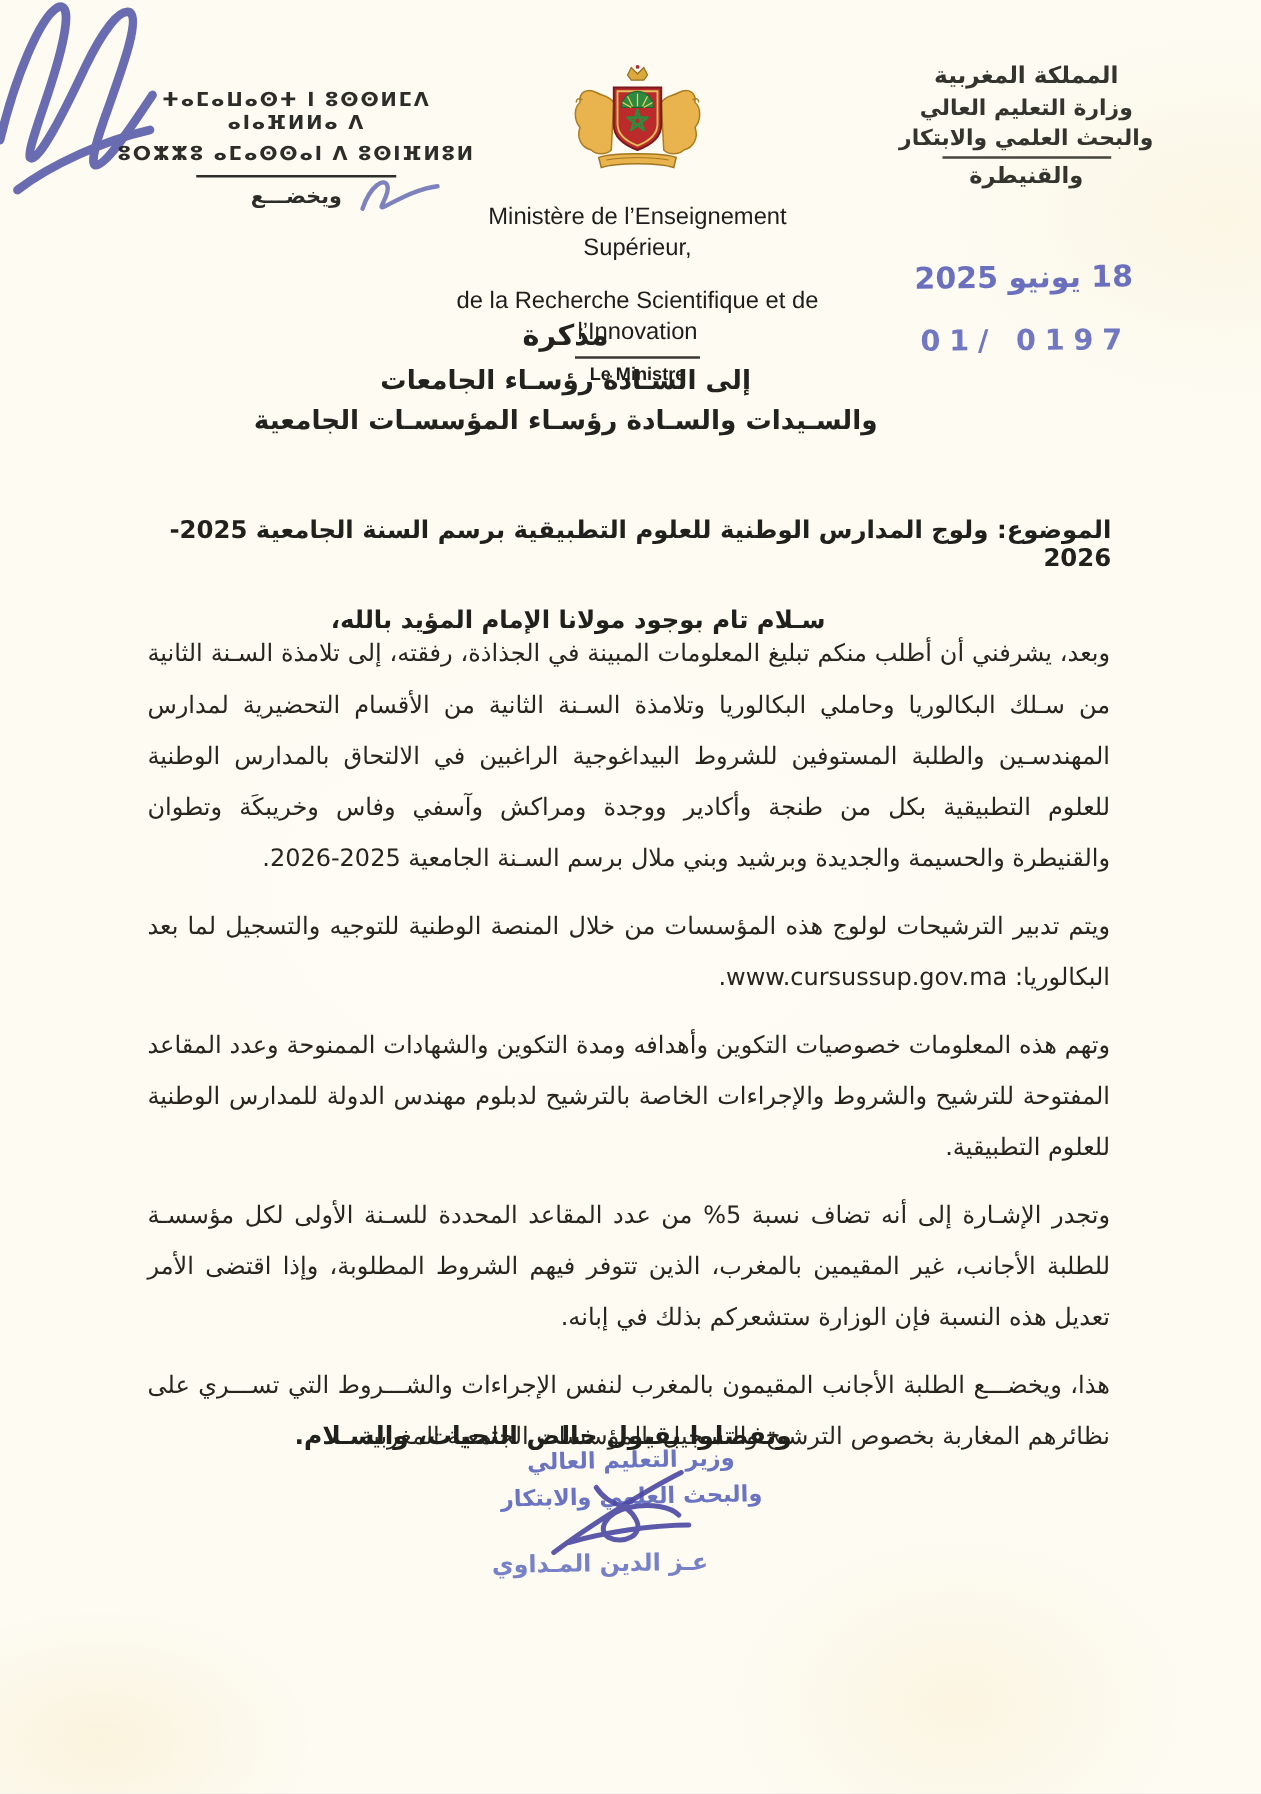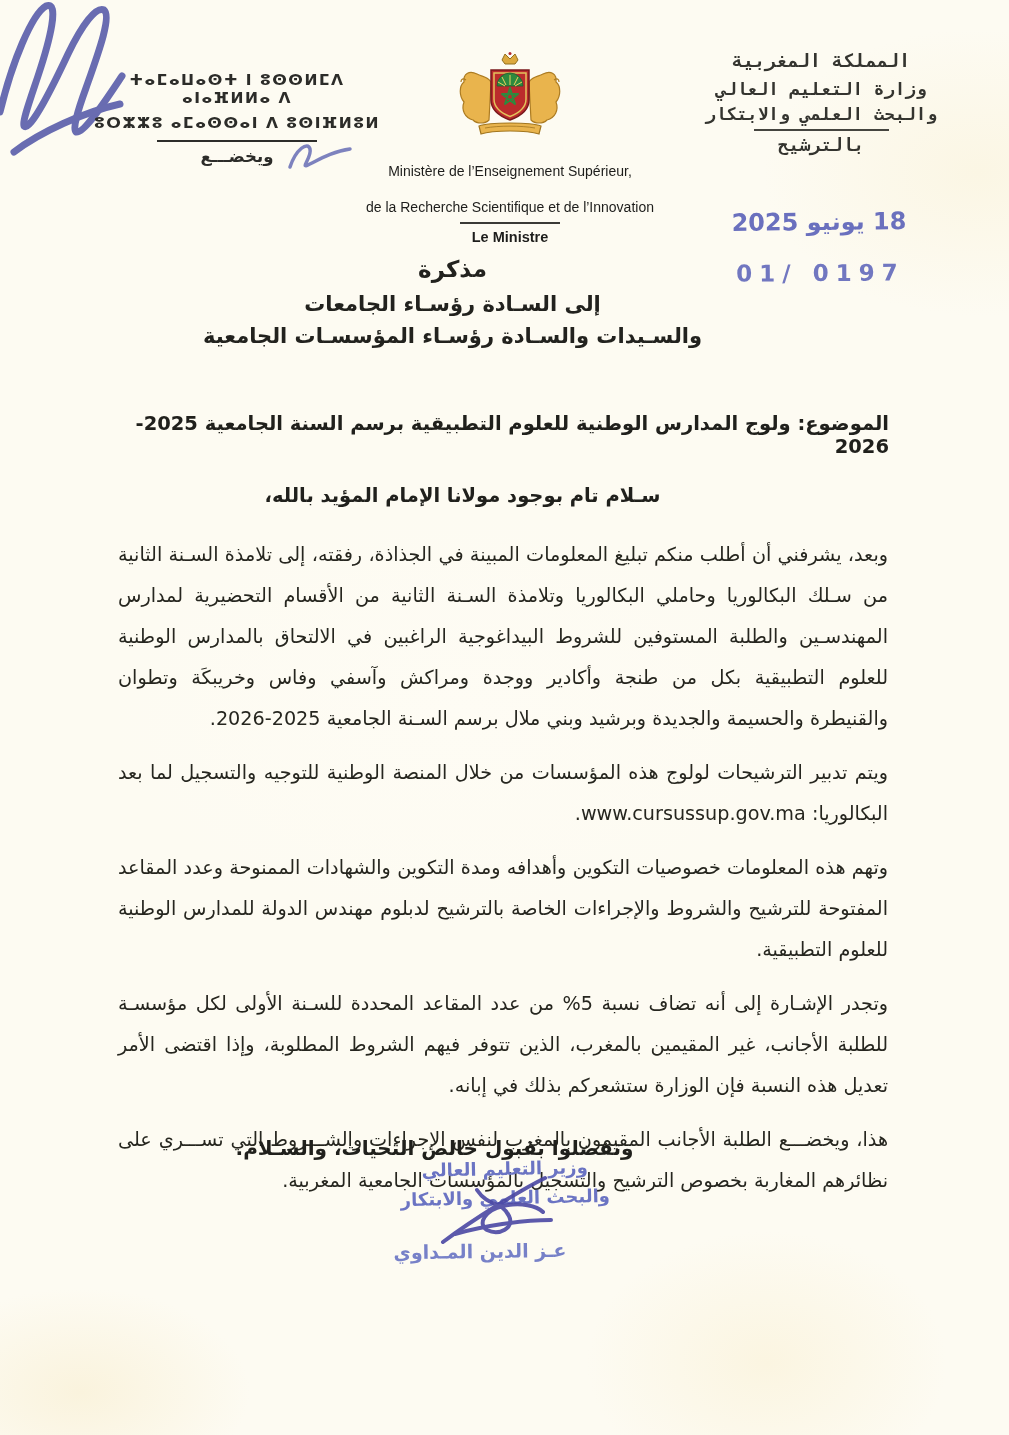--- a/index.html
+++ b/index.html
@@ -24,27 +24,27 @@
   }
   .tif-line1{font-size:17px;letter-spacing:2px;}
   .tif-line2,.tif-line3{font-size:15.5px;letter-spacing:1.5px;margin-top:7px;}
   .tif-divider{width:160px;border-top:2.5px solid #2d2d2a;margin:8px auto 5px auto;}
   .tif-line4-row{position:relative;font-size:16.5px;letter-spacing:2px;}
   .paraphe-small{position:absolute;right:28px;top:-12px;}
 
   .center-block{position:absolute;left:352px;top:52px;width:316px;text-align:center;}
   .coat-of-arms{display:block;margin:0 auto 4px auto;}
   .royaume{font-family:"Liberation Sans", sans-serif;font-weight:bold;font-size:18px;color:#1d1d1b;}
-  .ministry-fr{font-family:"Liberation Sans", sans-serif;font-size:14px;color:#1d1d1b;line-height:1.3;margin-top:18px;}
+  .ministry-fr{font-family:"Liberation Sans", sans-serif;font-size:19px;color:#1d1d1b;line-height:1.3;margin-top:18px;}
   .fr-divider{width:100px;border-top:2px solid #3a3a36;margin:6px auto 5px auto;}
   .le-ministre{font-family:"Liberation Sans", sans-serif;font-weight:bold;font-size:14.5px;color:#1d1d1b;}
 
   .arabic-block{
     position:absolute;right:48px;top:50px;width:280px;
-    direction:rtl;text-align:center;font-weight:bold;color:#34342f;font-family:Liberation Mono, monospace;
+    direction:rtl;text-align:center;font-weight:bold;color:#34342f;
   }
   .ar-line1{font-size:18.5px;}
   .ar-line2{font-size:17.5px;margin-top:6px;}
   .ar-line3{font-size:17.5px;margin-top:4px;}
   .ar-divider{width:135px;border-top:2px solid #45453f;margin:4px auto 3px auto;}
   .al-wazir{font-size:18px;letter-spacing:1px;}
 
   .stamp-date{
     position:absolute;right:70px;top:208px;width:240px;
     direction:rtl;text-align:center;
@@ -75,21 +75,21 @@
   }
   .greeting-line{
     position:absolute;left:0;right:0;top:484px;
     text-align:center;direction:rtl;
     font-size:19.5px;font-weight:bold;color:#20201c;
     transform:translateX(-42px);
   }
 
   
   .body-text{
-    position:absolute;left:118px;right:121px;top:534px;
+    position:absolute;left:118px;right:121px;top:502px;
     direction:rtl;text-align:justify;text-justify:inter-word;
     font-size:19.2px;line-height:41px;color:#26261f;
   }
   .body-text p{margin:0 0 13px 0;}
 
   .closing-line{
     position:absolute;left:0;right:0;top:1136px;
     text-align:center;direction:rtl;
     font-size:20px;font-weight:bold;color:#20201c;
     transform:translateX(-70px);
@@ -170,21 +170,21 @@
     <div class="ministry-fr">de la Recherche Scientifique et de l’Innovation</div>
     <div class="fr-divider"></div>
     <div class="le-ministre">Le Ministre</div>
   </div>
 
   <div class="arabic-block">
     <div class="ar-line1">المملكة المغربية</div>
     <div class="ar-line2">وزارة التعليم العالي</div>
     <div class="ar-line3">والبحث العلمي والابتكار</div>
     <div class="ar-divider"></div>
-    <div class="al-wazir">بالترشيح</div>
+    <div class="al-wazir">والقنيطرة</div>
   </div>
 
   <div class="stamp-date">18 يونيو 2025</div>
   <div class="stamp-ref">01/ 0197</div>
 
   <div class="memo-head">
     <div class="memo-type">مذكرة</div>
     <div class="memo-to1">إلى السـادة رؤسـاء الجامعات</div>
     <div class="memo-to2">والسـيدات والسـادة رؤسـاء المؤسسـات الجامعية</div>
   </div>

